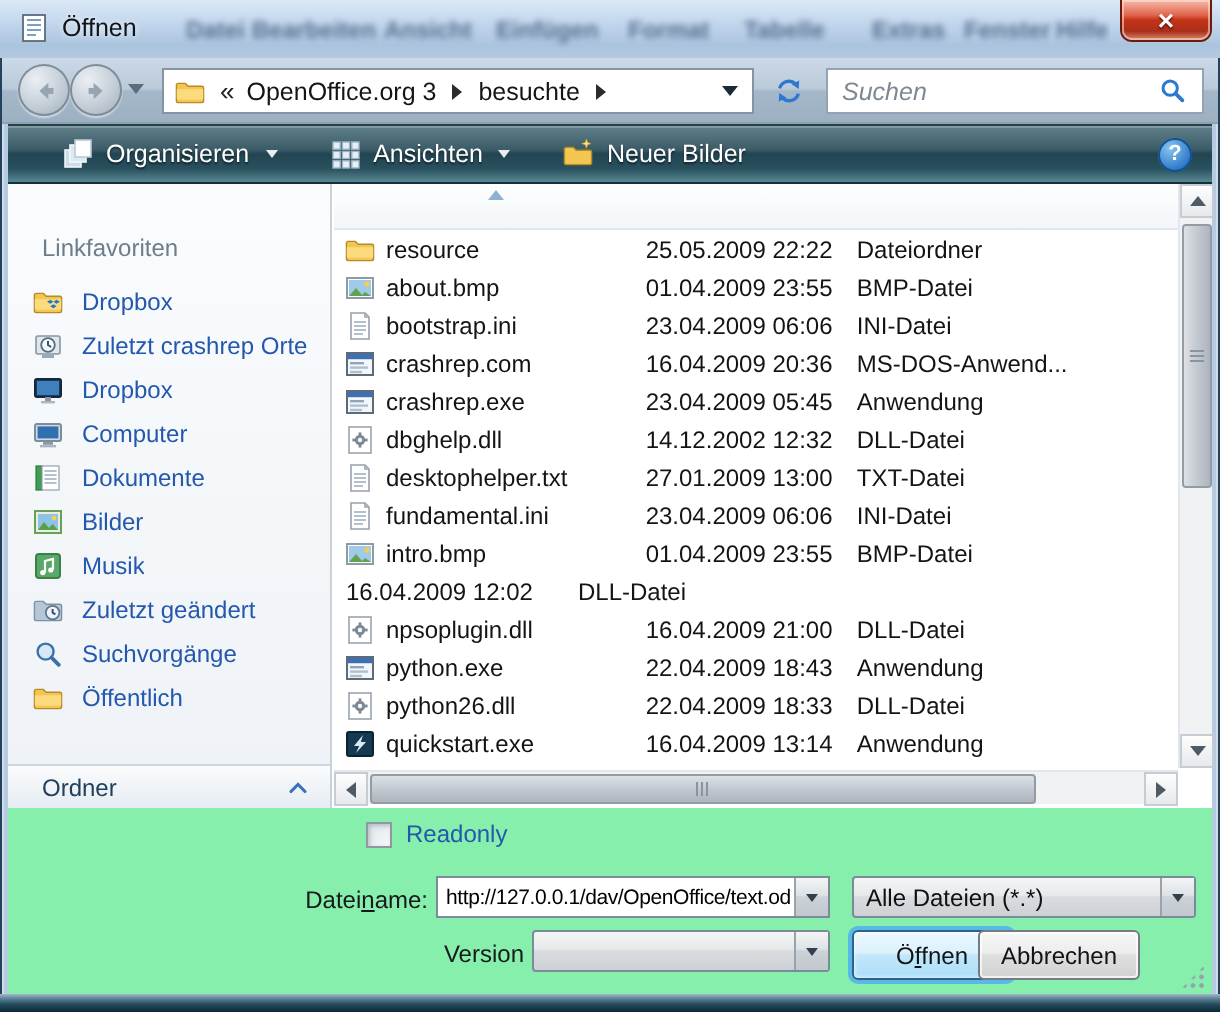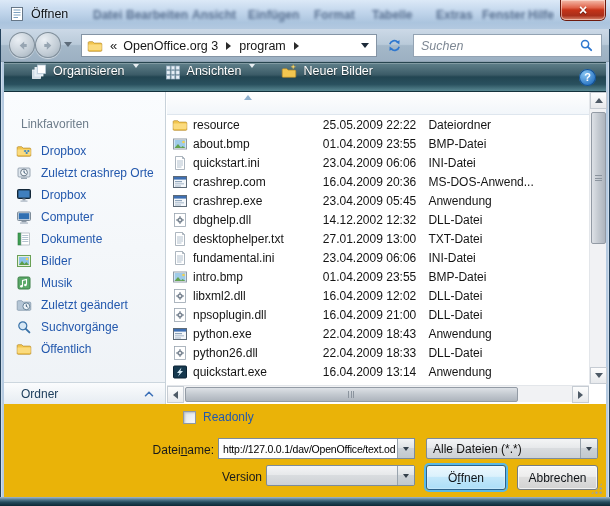--- a/index.html
+++ b/index.html
@@ -42,21 +42,21 @@
   .searchbox{position:absolute;left:412px;top:5px;width:189px;height:23px;background:#fff;border:1px solid #93a3b3;display:flex;align-items:center;}
   .search-input{flex:1;min-width:0;border:none;outline:none;background:transparent;font-family:inherit;font-size:12.5px;color:#333;padding-left:7px;}
   .search-input::placeholder{color:#7e8894;font-style:italic;}
   .search-mag{width:15px;height:15px;margin-right:7px;flex:none;}
 
   
   .toolbar{position:absolute;top:62px;left:4px;width:602px;height:30px;display:flex;align-items:center;
            background:linear-gradient(180deg,#60808a 0%,#3b5b67 42%,#224552 50%,#29505e 76%,#588791 100%);
            border-top:1px solid #27454f;border-bottom:1px solid #12313c;
            box-shadow:inset 0 1px 0 rgba(255,255,255,.22);}
-  .tool-btn{display:flex;align-items:flex-start;gap:6px;height:26px;padding:0 9px;color:#fff;font-size:12.5px;
+  .tool-btn{display:flex;align-items:center;gap:6px;height:26px;padding:0 9px;color:#fff;font-size:12.5px;
             text-shadow:0 1px 1px rgba(0,0,0,.55);border-radius:3px;}
   .tool-btn .icon{width:16px;height:16px;}
   .tb1{margin-left:18px}.tb2{margin-left:8px}.tb3{margin-left:8px}
   .tool-arrow{width:0;height:0;border-left:3.5px solid transparent;border-right:3.5px solid transparent;border-top:4px solid #e8eef2;margin-left:2px;}
   .help-btn{margin-left:auto;margin-right:10px;width:17px;height:17px;border-radius:50%;
             background:radial-gradient(circle at 35% 30%,#86c4f2,#2d77c5 70%,#1d5ea6);
             box-shadow:inset 0 0 0 1px #15508f;color:#fff;font-size:11px;font-weight:bold;
             display:flex;align-items:center;justify-content:center;}
 
   
@@ -105,41 +105,41 @@
                   background:repeating-linear-gradient(180deg,#8b949e 0 1px,transparent 1px 2.6px);}
   .hscroll{position:absolute;left:0;top:293px;width:422px;height:17px;background:#f1f2f4;border-top:1px solid #e3e6ea;}
   .h-left{left:0;top:0;}
   .h-right{right:0;top:0;}
   .h-thumb{position:absolute;left:18px;top:1px;width:333px;height:15px;border-radius:2px;border:1px solid #939ba5;
            background:linear-gradient(180deg,#dde1e6,#c3c9d0 50%,#adb4bd);}
   .h-thumb::after{content:"";position:absolute;top:3px;bottom:3px;left:50%;margin-left:-4px;width:8px;
                   background:repeating-linear-gradient(90deg,#8b949e 0 1px,transparent 1px 2.6px);}
 
   
-  .footer{position:absolute;top:404px;left:4px;width:602px;height:93px;background:#eab308;}
+  .footer{position:absolute;top:404px;left:4px;width:602px;height:93px;background:#86efac;}
   .checkbox{position:absolute;left:179px;top:7px;width:13px;height:13px;border:1px solid #8e99a4;
             background:linear-gradient(135deg,#dfe4e8,#f7f9fa);box-shadow:inset 1px 1px 2px rgba(110,125,140,.4);}
   .readonly-label{position:absolute;left:199px;top:6px;font-size:12px;color:#2358ad;}
   .fn-label{position:absolute;left:106px;top:39px;width:104px;text-align:right;font-size:12px;color:#17191c;}
   .fn-input-wrap{position:absolute;left:214px;top:34px;width:197px;height:21px;background:#fff;border:1px solid #7c8b9a;display:flex;}
   .fn-input{flex:1;min-width:0;border:none;outline:none;font-family:inherit;font-size:10.5px;letter-spacing:-.2px;color:#000;padding:0 2px 0 4px;}
   .combo{border:1px solid #7c8b9a;border-radius:2px;display:flex;align-items:center;
          background:linear-gradient(180deg,#f4f5f6,#e7e9eb 45%,#d9dcdf 50%,#cdd1d5);}
   .combo-label{flex:1;font-size:12px;color:#111;padding-left:6px;white-space:nowrap;overflow:hidden;}
   .combo-arrow-btn{width:17px;align-self:stretch;display:flex;align-items:center;justify-content:center;
                    border-left:1px solid #98a3ad;background:linear-gradient(180deg,#f2f4f5,#dfe3e6 45%,#ccd2d7 50%,#c1c8ce);}
   .arrow-down{width:0;height:0;border-left:3.5px solid transparent;border-right:3.5px solid transparent;border-top:4px solid #333f4a;}
   .filetype-combo{position:absolute;left:422px;top:34px;width:172px;height:21px;}
   .version-label{position:absolute;left:156px;top:66px;width:102px;text-align:right;font-size:12px;color:#17191c;}
   .version-combo{position:absolute;left:262px;top:61px;width:149px;height:21px;}
   .btn{position:absolute;height:25px;border-radius:3px;display:flex;align-items:center;justify-content:center;font-size:12px;color:#101418;}
   .open-btn{left:422px;top:61px;width:80px;border:1px solid #2c628b;
             background:linear-gradient(180deg,#ecf8fe,#dbf1fc 45%,#c2e7fa 50%,#abdef8);
             box-shadow:0 0 0 2px #5ab8e6, inset 0 0 2px #fff;}
-  .cancel-btn{left:513px;top:61px;width:81px;border:1px solid #757c83;
+  .cancel-btn{left:485px;top:61px;width:81px;border:1px solid #757c83;
               background:linear-gradient(180deg,#f6f6f6,#ededed 45%,#dedede 50%,#d2d2d2);
               box-shadow:inset 0 0 0 1px rgba(255,255,255,.7);}
   .grip{position:absolute;right:3px;bottom:2px;width:13px;height:13px;
         background-image:radial-gradient(circle,#97a1aa 1px,transparent 1.3px);background-size:4.3px 4.3px;
         clip-path:polygon(100% 0,100% 100%,0 100%);}
   .bottom-edge{position:absolute;top:497px;left:0;width:610px;height:9px;
                background:linear-gradient(180deg,#a2b8ca 0%,#587d91 28%,#234a5c 58%,#0c2836 100%);}
   .icon svg{width:100%;height:100%;display:block;}
   .icon{display:inline-flex;}
 </style>
@@ -196,21 +196,21 @@
     <div class="addressbar">
       <span class="icon addr-folder">
           <svg viewBox="0 0 16 16">
             <path d="M1.2 4.6c0-.5.4-.9.9-.9h3.6l1.4 1.4h6.8c.5 0 .9.4.9.9v6.4c0 .5-.4.9-.9.9H2.1c-.5 0-.9-.4-.9-.9z" fill="#f3c64f" stroke="#b68a2a" stroke-width=".7"></path>
             <path d="M1.4 6.6h13.2v4.4c0 .5-.4.9-.9.9H2.3c-.5 0-.9-.4-.9-.9z" fill="#fbdb7e"></path>
           </svg>
         </span>
       <span class="addr-overflow">«</span>
       <span class="crumb">OpenOffice.org 3</span>
       <span class="crumb-sep"></span>
-      <span class="crumb">program</span>
+      <span class="crumb">besuchte</span>
       <span class="crumb-sep"></span>
       <span class="addr-drop"></span>
     </div>
     <div class="refresh-btn">
       <span class="icon">
           <svg viewBox="0 0 16 16">
             <g stroke="#2f78cf" stroke-width="1.6" fill="none">
               <path d="M12.4 9.2A4.5 4.5 0 0 1 4.9 11.3"></path>
               <path d="M3.6 6.8A4.5 4.5 0 0 1 11.1 4.7"></path>
             </g>
@@ -444,21 +444,21 @@
                   <path d="M3.5 1.5h7l2 2v11h-9z" fill="#ffffff" stroke="#98a3ae" stroke-width=".8"></path>
                   <path d="M10.5 1.5v2h2" fill="none" stroke="#98a3ae" stroke-width=".8"></path>
                   <g stroke="#9fb0c0" stroke-width=".8">
                     <line x1="5" y1="6" x2="11" y2="6"></line>
                     <line x1="5" y1="8" x2="11" y2="8"></line>
                     <line x1="5" y1="10" x2="11" y2="10"></line>
                     <line x1="5" y1="12" x2="9.5" y2="12"></line>
                   </g>
                 </svg>
               </span>
-              <span>quickstart.ini</span>
+              <span>bootstrap.ini</span>
             </span>
             <span class="cell c-date">23.04.2009 06:06</span>
             <span class="cell c-type">INI-Datei</span>
           </div>
           <div class="file-row">
             <span class="cell c-name">
               <span class="icon">
                 <svg viewBox="0 0 16 16">
                   <rect x="1.5" y="2.5" width="13" height="11" fill="#f4f7fa" stroke="#5d6a77"></rect>
                   <rect x="2" y="3" width="12" height="2.6" fill="#3e6fb2"></rect>
@@ -553,84 +553,70 @@
                   <path d="M2.5 12l3.5-4 3 3.5 1.5-1.5 3 2z" fill="#62a24f"></path>
                   <circle cx="11.5" cy="6" r="1.3" fill="#f5d04c"></circle>
                 </svg>
               </span>
               <span>intro.bmp</span>
             </span>
             <span class="cell c-date">01.04.2009 23:55</span>
             <span class="cell c-type">BMP-Datei</span>
           </div>
           <div class="file-row">
+            <span class="cell c-date">16.04.2009 12:02</span>
+            <span class="cell c-type">DLL-Datei</span>
+          </div>
+          <div class="file-row">
             <span class="cell c-name">
               <span class="icon">
                 <svg viewBox="0 0 16 16">
                   <rect x="2.5" y="1.5" width="11" height="13" fill="#ffffff" stroke="#9aa5b0" stroke-width=".8"></rect>
                   <g fill="#7c8894">
                     <circle cx="8" cy="8" r="2.6"></circle>
                     <rect x="7.3" y="4.2" width="1.4" height="7.6"></rect>
                     <rect x="4.2" y="7.3" width="7.6" height="1.4"></rect>
                   </g>
                   <circle cx="8" cy="8" r="1.1" fill="#ffffff"></circle>
                 </svg>
               </span>
-              <span>libxml2.dll</span>
-            </span>
-            <span class="cell c-date">16.04.2009 12:02</span>
+              <span>npsoplugin.dll</span>
+            </span>
+            <span class="cell c-date">16.04.2009 21:00</span>
             <span class="cell c-type">DLL-Datei</span>
+          </div>
+          <div class="file-row">
+            <span class="cell c-name">
+              <span class="icon">
+                <svg viewBox="0 0 16 16">
+                  <rect x="1.5" y="2.5" width="13" height="11" fill="#f4f7fa" stroke="#5d6a77"></rect>
+                  <rect x="2" y="3" width="12" height="2.6" fill="#3e6fb2"></rect>
+                  <rect x="3" y="7" width="7" height="1.2" fill="#8fa5bb"></rect>
+                  <rect x="3" y="9.2" width="9" height="1.2" fill="#aebfd0"></rect>
+                  <rect x="3" y="11.4" width="6" height="1.2" fill="#aebfd0"></rect>
+                </svg>
+              </span>
+              <span>python.exe</span>
+            </span>
+            <span class="cell c-date">22.04.2009 18:43</span>
+            <span class="cell c-type">Anwendung</span>
           </div>
           <div class="file-row">
             <span class="cell c-name">
               <span class="icon">
                 <svg viewBox="0 0 16 16">
                   <rect x="2.5" y="1.5" width="11" height="13" fill="#ffffff" stroke="#9aa5b0" stroke-width=".8"></rect>
                   <g fill="#7c8894">
                     <circle cx="8" cy="8" r="2.6"></circle>
                     <rect x="7.3" y="4.2" width="1.4" height="7.6"></rect>
                     <rect x="4.2" y="7.3" width="7.6" height="1.4"></rect>
                   </g>
                   <circle cx="8" cy="8" r="1.1" fill="#ffffff"></circle>
                 </svg>
               </span>
-              <span>npsoplugin.dll</span>
-            </span>
-            <span class="cell c-date">16.04.2009 21:00</span>
-            <span class="cell c-type">DLL-Datei</span>
-          </div>
-          <div class="file-row">
-            <span class="cell c-name">
-              <span class="icon">
-                <svg viewBox="0 0 16 16">
-                  <rect x="1.5" y="2.5" width="13" height="11" fill="#f4f7fa" stroke="#5d6a77"></rect>
-                  <rect x="2" y="3" width="12" height="2.6" fill="#3e6fb2"></rect>
-                  <rect x="3" y="7" width="7" height="1.2" fill="#8fa5bb"></rect>
-                  <rect x="3" y="9.2" width="9" height="1.2" fill="#aebfd0"></rect>
-                  <rect x="3" y="11.4" width="6" height="1.2" fill="#aebfd0"></rect>
-                </svg>
-              </span>
-              <span>python.exe</span>
-            </span>
-            <span class="cell c-date">22.04.2009 18:43</span>
-            <span class="cell c-type">Anwendung</span>
-          </div>
-          <div class="file-row">
-            <span class="cell c-name">
-              <span class="icon">
-                <svg viewBox="0 0 16 16">
-                  <rect x="2.5" y="1.5" width="11" height="13" fill="#ffffff" stroke="#9aa5b0" stroke-width=".8"></rect>
-                  <g fill="#7c8894">
-                    <circle cx="8" cy="8" r="2.6"></circle>
-                    <rect x="7.3" y="4.2" width="1.4" height="7.6"></rect>
-                    <rect x="4.2" y="7.3" width="7.6" height="1.4"></rect>
-                  </g>
-                  <circle cx="8" cy="8" r="1.1" fill="#ffffff"></circle>
-                </svg>
-              </span>
               <span>python26.dll</span>
             </span>
             <span class="cell c-date">22.04.2009 18:33</span>
             <span class="cell c-type">DLL-Datei</span>
           </div>
           <div class="file-row">
             <span class="cell c-name">
               <span class="icon">
                 <svg viewBox="0 0 16 16">
                   <rect x="1.5" y="2" width="13" height="12" rx="1" fill="#16394f" stroke="#0a2235"></rect>

